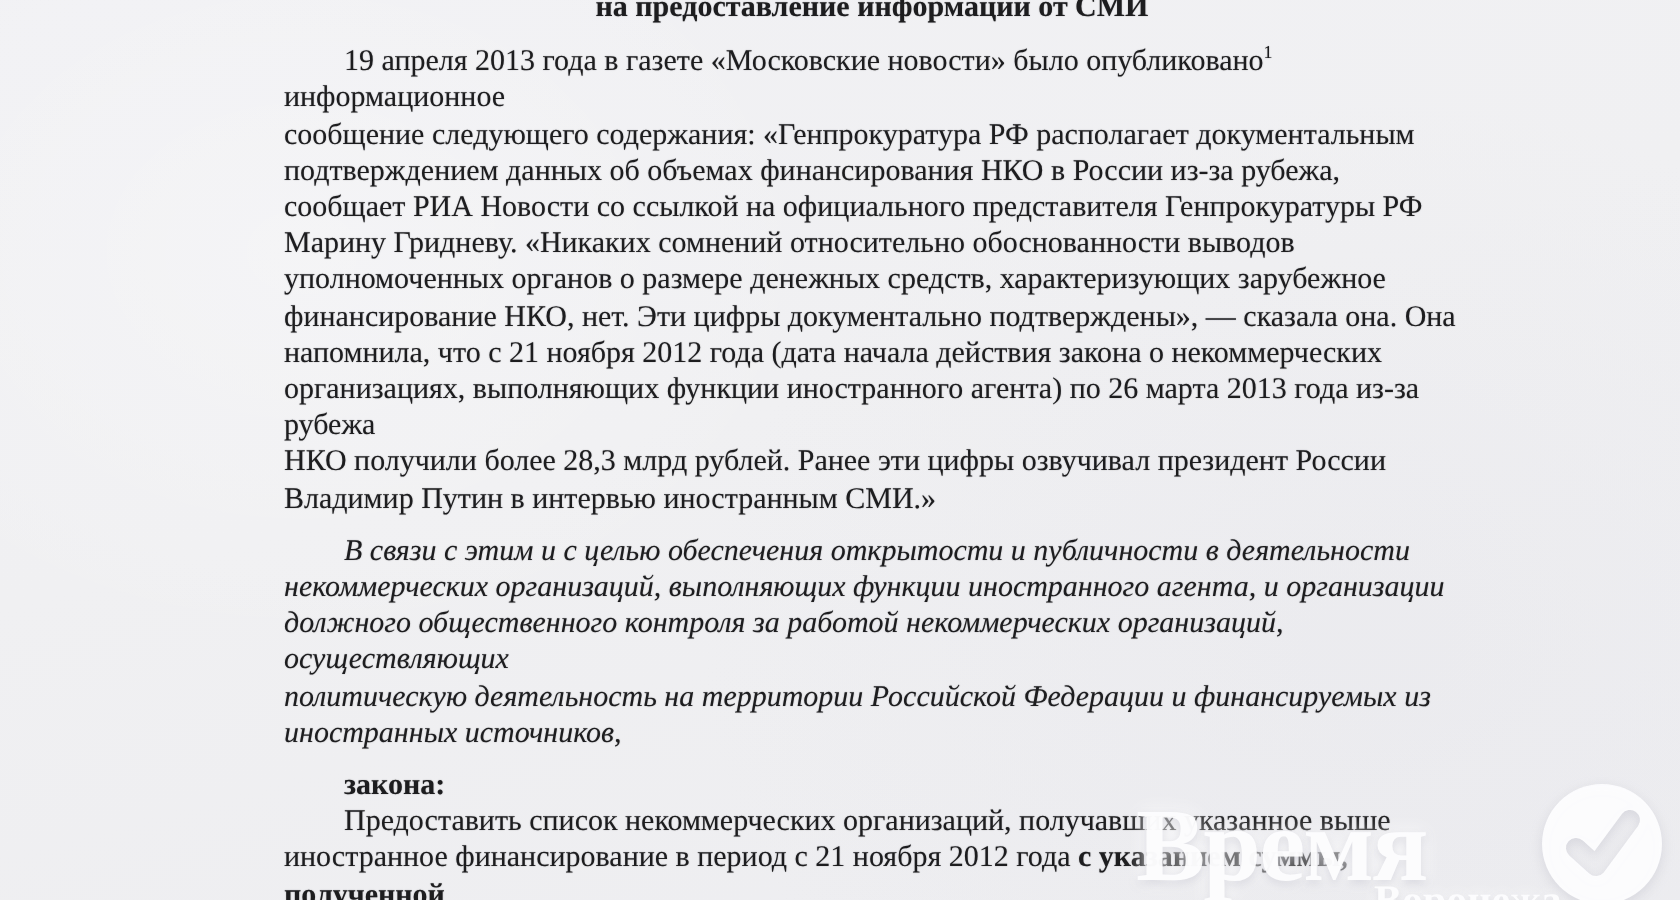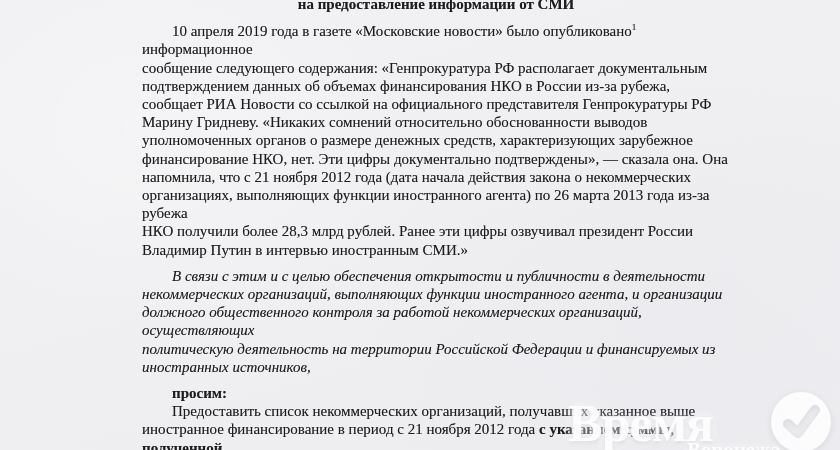--- a/index.html
+++ b/index.html
@@ -69,39 +69,39 @@
 </style>
 </head>
 <body>
 
 <div class="screenshot">
 
   <div class="doc-block">
 
     <p class="para heading">на предоставление информации от СМИ</p>
 
-    <p class="para p1 indent"><span>10 апреля 2019 года в газете «Московские новости» было опубликовано</span><sup class="fn">1</sup><span> информационное
+    <p class="para p1 indent"><span>19 апреля 2013 года в газете «Московские новости» было опубликовано</span><sup class="fn">1</sup><span> информационное
 сообщение следующего содержания: «Генпрокуратура РФ располагает документальным
 подтверждением данных об объемах финансирования НКО в России из-за рубежа,
 сообщает РИА Новости со ссылкой на официального представителя Генпрокуратуры РФ
 Марину Гридневу. «Никаких сомнений относительно обоснованности выводов
 уполномоченных органов о размере денежных средств, характеризующих зарубежное
 финансирование НКО, нет. Эти цифры документально подтверждены», — сказала она. Она
 напомнила, что с 21 ноября 2012 года (дата начала действия закона о некоммерческих
 организациях, выполняющих функции иностранного агента) по 26 марта 2013 года из-за рубежа
 НКО получили более 28,3 млрд рублей. Ранее эти цифры озвучивал президент России
 Владимир Путин в интервью иностранным СМИ.»</span></p>
 
     <p class="para p2 indent">В связи с этим и с целью обеспечения открытости и публичности в деятельности
 некоммерческих организаций, выполняющих функции иностранного агента, и организации
 должного общественного контроля за работой некоммерческих организаций, осуществляющих
 политическую деятельность на территории Российской Федерации и финансируемых из
 иностранных источников,</p>
 
-    <p class="para request-label indent">просим:</p>
+    <p class="para request-label indent">закона:</p>
 
     <p class="para request indent"><span>Предоставить список некоммерческих организаций, получавших указанное выше
 иностранное финансирование в период с 21 ноября 2012 года </span><span class="b">с указанием суммы, полученной
 каждой из них.</span></p>
 
   </div>
 
   <div class="watermark">
     <div class="wm-title">Время</div>
     <svg class="wm-check" width="62" height="62" viewBox="0 0 62 62" aria-hidden="true">

